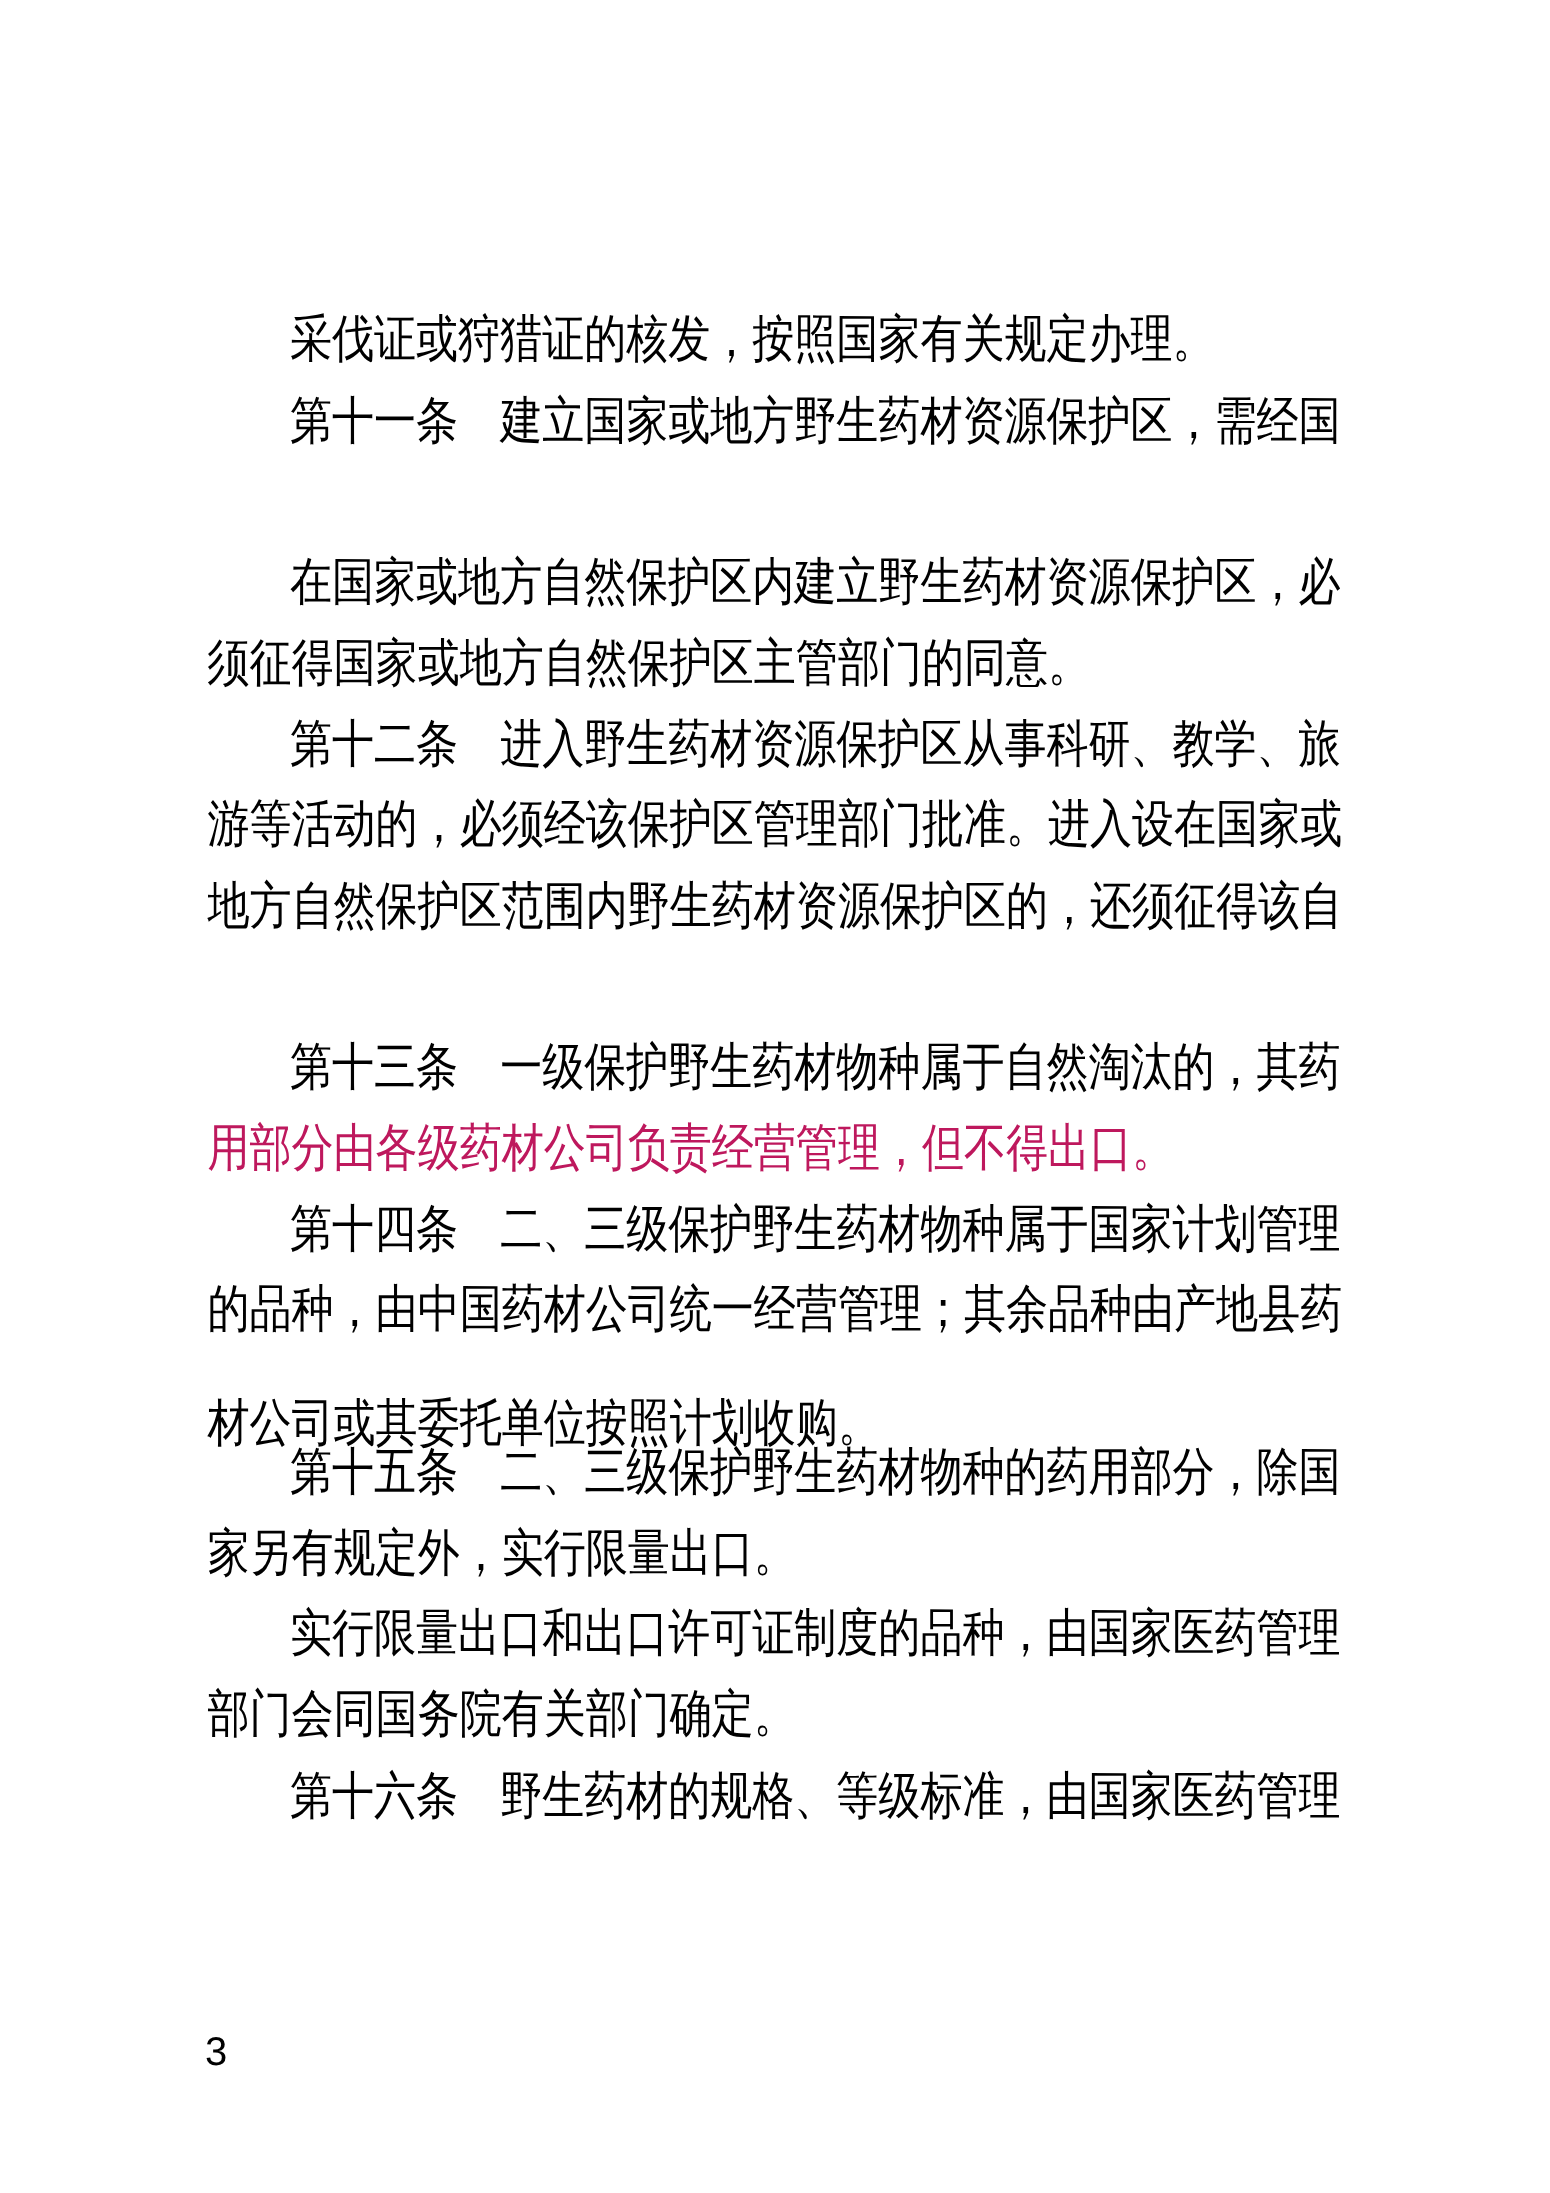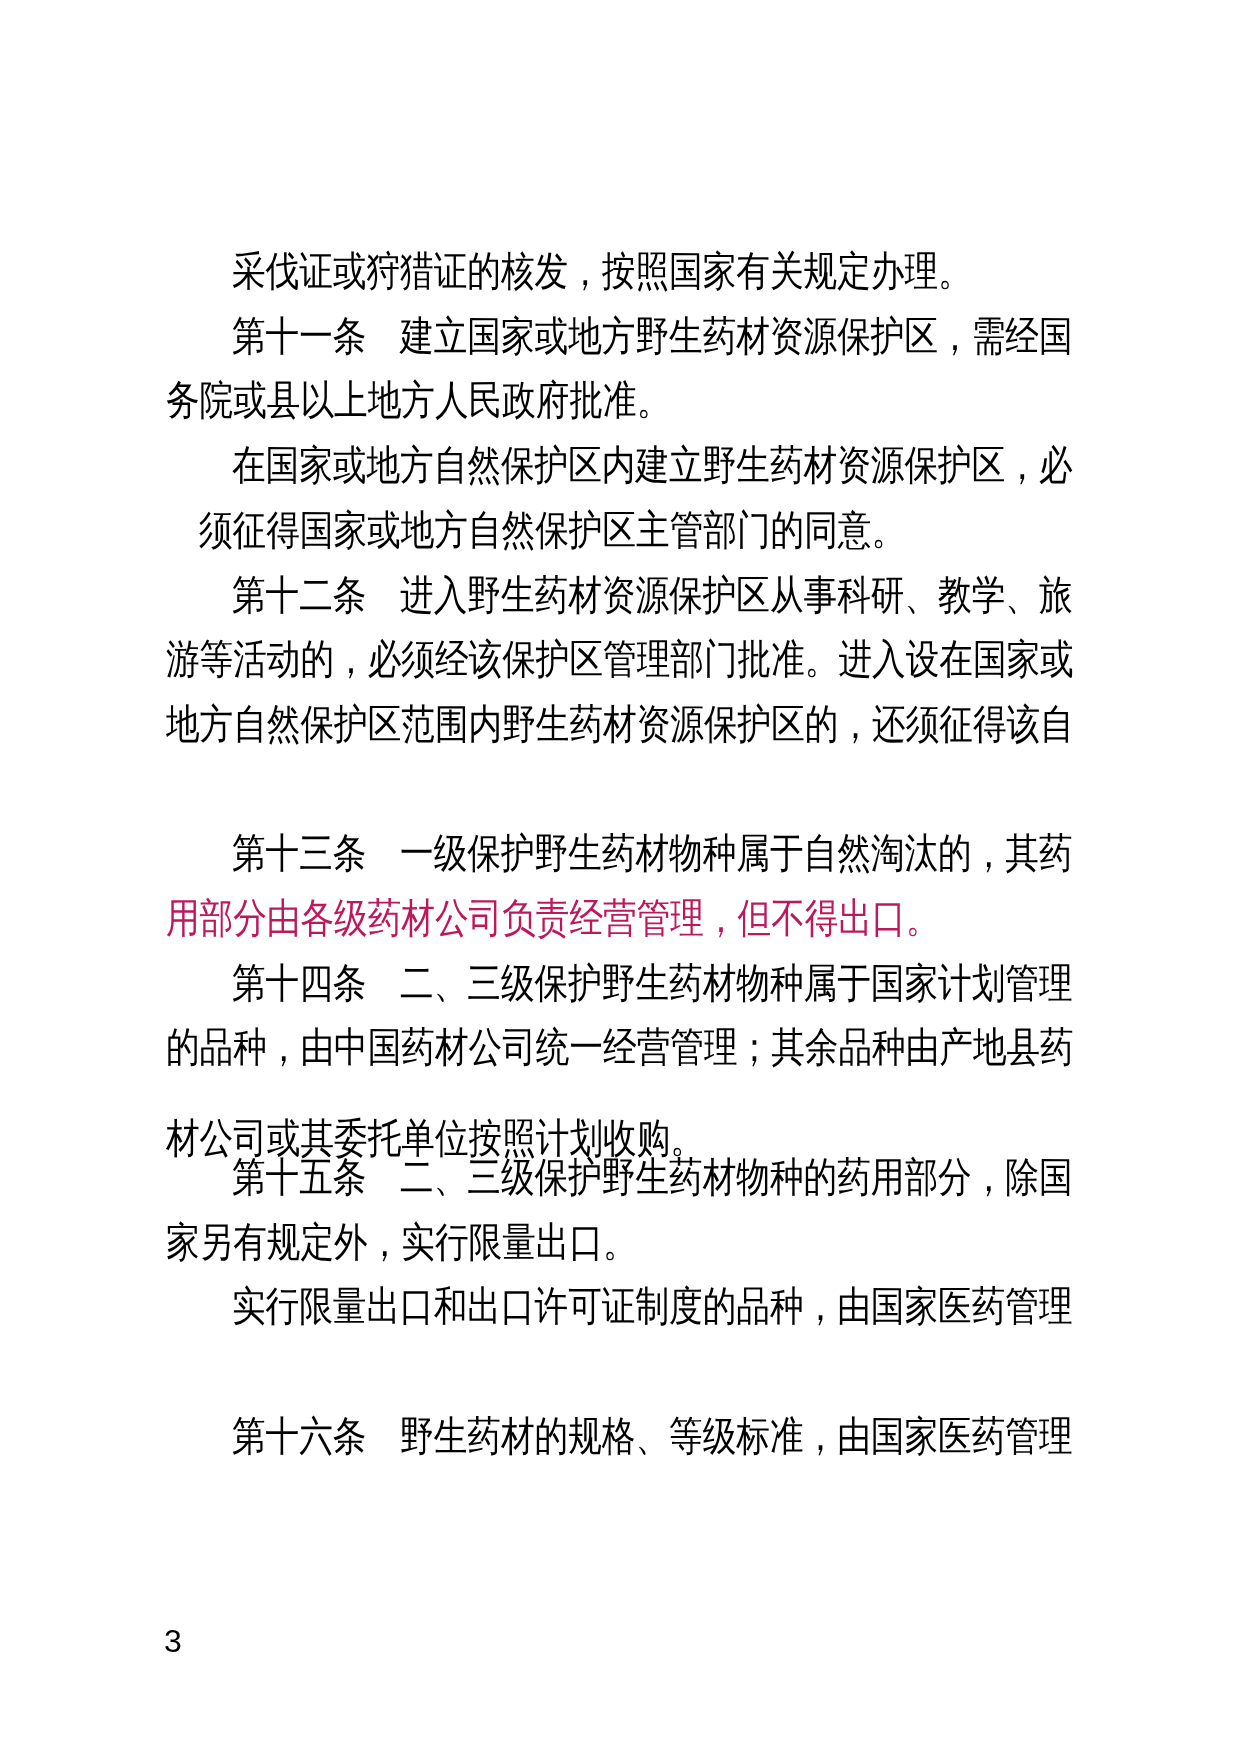--- a/index.html
+++ b/index.html
@@ -52,30 +52,30 @@
     color: #000000;
   }
 </style>
 </head>
 <body>
 
 <div class="page" style="background: rgb(255, 255, 255);">
   <div class="text-block" id="text-block">
       <div class="line indented" style="top: 247px; color: rgb(0, 0, 0);"><span class="line-text">采伐证或狩猎证的核发，按照国家有关规定办理。</span></div>
       <div class="line indented" style="top: 311.7px; color: rgb(0, 0, 0);"><span class="line-text">第十一条　建立国家或地方野生药材资源保护区，需经国</span></div>
-      <div class="line" style="top: 376.4px; color: rgb(0, 0, 0);"><span class="line-text">务院或县以上地方人民政府批准。</span></div>
       <div class="line indented" style="top: 441.1px; color: rgb(0, 0, 0);"><span class="line-text">在国家或地方自然保护区内建立野生药材资源保护区，必</span></div>
-      <div class="line" style="top: 505.8px; color: rgb(0, 0, 0); margin-left: 33px;"><span class="line-text">须征得国家或地方自然保护区主管部门的同意。</span></div>
+      <div class="line" style="top: 505.8px; color: rgb(0, 0, 0);"><span class="line-text">须征得国家或地方自然保护区主管部门的同意。</span></div>
       <div class="line indented" style="top: 570.5px; color: rgb(0, 0, 0);"><span class="line-text">第十二条　进入野生药材资源保护区从事科研、教学、旅</span></div>
       <div class="line" style="top: 635.2px; color: rgb(0, 0, 0);"><span class="line-text">游等活动的，必须经该保护区管理部门批准。进入设在国家或</span></div>
       <div class="line" style="top: 699.9px; color: rgb(0, 0, 0);"><span class="line-text">地方自然保护区范围内野生药材资源保护区的，还须征得该自</span></div>
       <div class="line indented" style="top: 829.3px; color: rgb(0, 0, 0);"><span class="line-text">第十三条　一级保护野生药材物种属于自然淘汰的，其药</span></div>
       <div class="line" style="top: 894px; color: #be185d;"><span class="line-text">用部分由各级药材公司负责经营管理，但不得出口。</span></div>
       <div class="line indented" style="top: 958.7px; color: rgb(0, 0, 0);"><span class="line-text">第十四条　二、三级保护野生药材物种属于国家计划管理</span></div>
       <div class="line" style="top: 1023.4px; color: rgb(0, 0, 0);"><span class="line-text">的品种，由中国药材公司统一经营管理；其余品种由产地县药</span></div>
       <div class="line" style="top: 1088.1px; color: rgb(0, 0, 0); margin-top: 26px;"><span class="line-text">材公司或其委托单位按照计划收购。</span></div>
       <div class="line indented" style="top: 1152.8px; color: rgb(0, 0, 0);"><span class="line-text">第十五条　二、三级保护野生药材物种的药用部分，除国</span></div>
       <div class="line" style="top: 1217.5px; color: rgb(0, 0, 0); text-decoration: underline;"><span class="line-text">家另有规定外，实行限量出口。</span></div>
       <div class="line indented" style="top: 1282.2px; color: rgb(0, 0, 0);"><span class="line-text">实行限量出口和出口许可证制度的品种，由国家医药管理</span></div>
+      <div class="line" style="top: 1346.9px; color: rgb(0, 0, 0);"><span class="line-text">部门会同国务院有关部门确定。</span></div>
       <div class="line indented" style="top: 1411.6px; color: rgb(0, 0, 0);"><span class="line-text">第十六条　野生药材的规格、等级标准，由国家医药管理</span></div>
     </div>
   <div class="page-number" style="color: rgb(0, 0, 0);">3</div>
 </div>
 
 </body></html>

